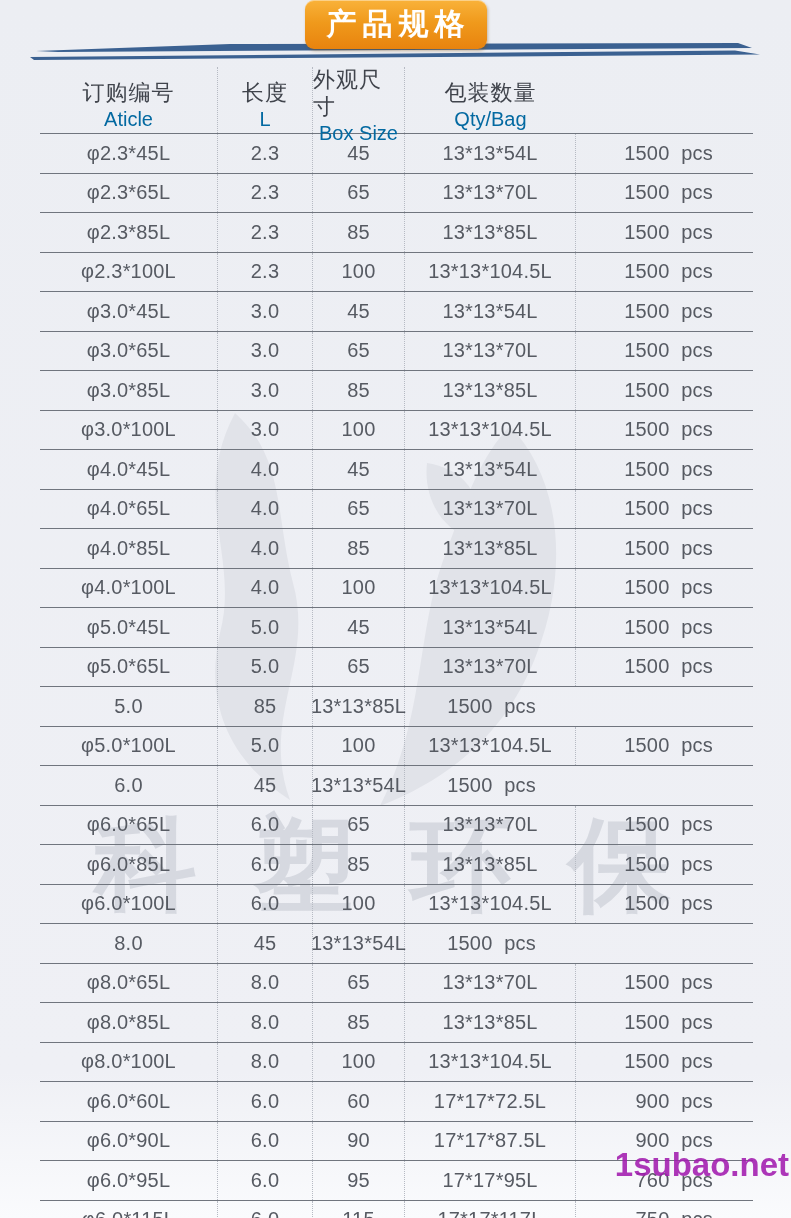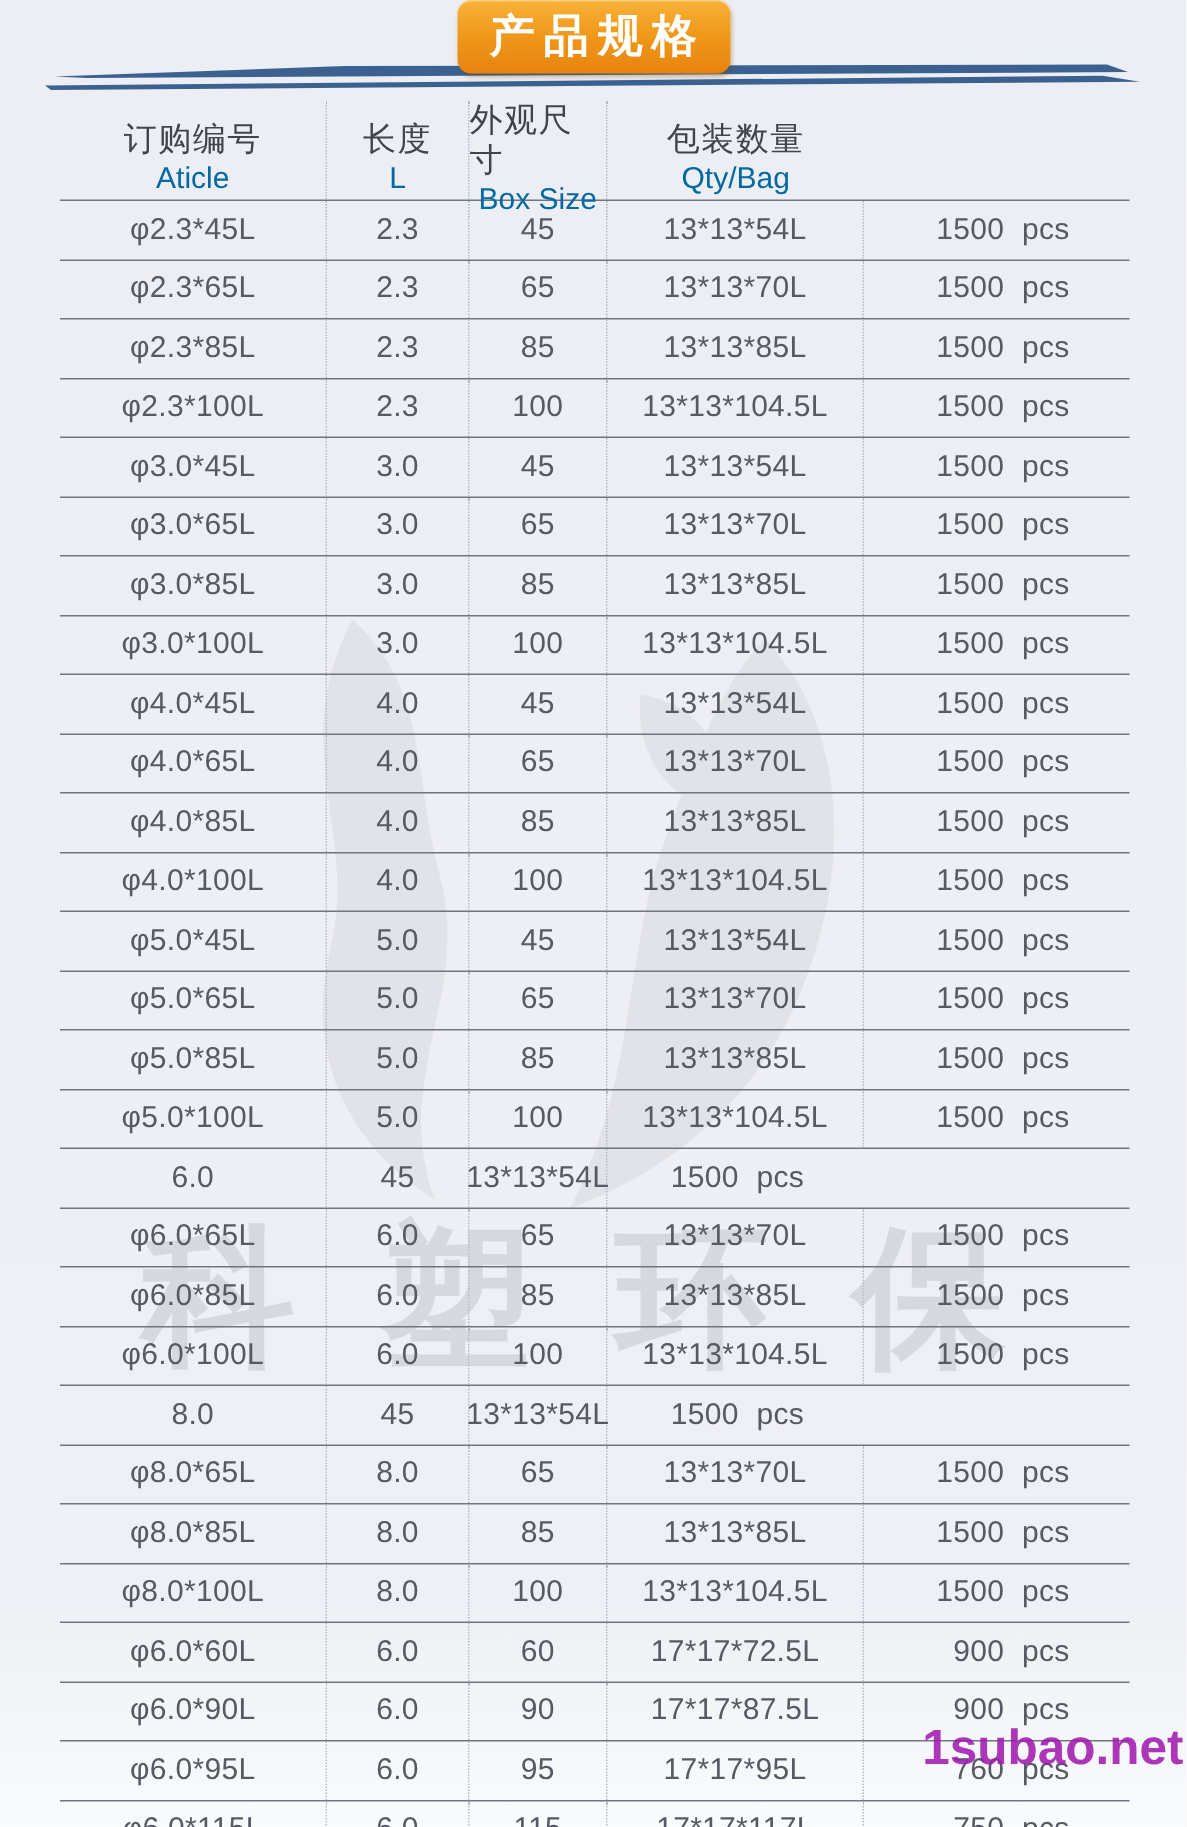--- a/index.html
+++ b/index.html
@@ -184,21 +184,20 @@
         <div class="cell c4">1500 pcs</div>
       </div>
       <div class="row">
         <div class="cell c0">φ5.0*65L</div>
         <div class="cell c1">5.0</div>
         <div class="cell c2">65</div>
         <div class="cell c3">13*13*70L</div>
         <div class="cell c4">1500 pcs</div>
       </div>
       <div class="row">
-        <div class="cell c0">φ5.0*85L</div>
         <div class="cell c1">5.0</div>
         <div class="cell c2">85</div>
         <div class="cell c3">13*13*85L</div>
         <div class="cell c4">1500 pcs</div>
       </div>
       <div class="row">
         <div class="cell c0">φ5.0*100L</div>
         <div class="cell c1">5.0</div>
         <div class="cell c2">100</div>
         <div class="cell c3">13*13*104.5L</div>

